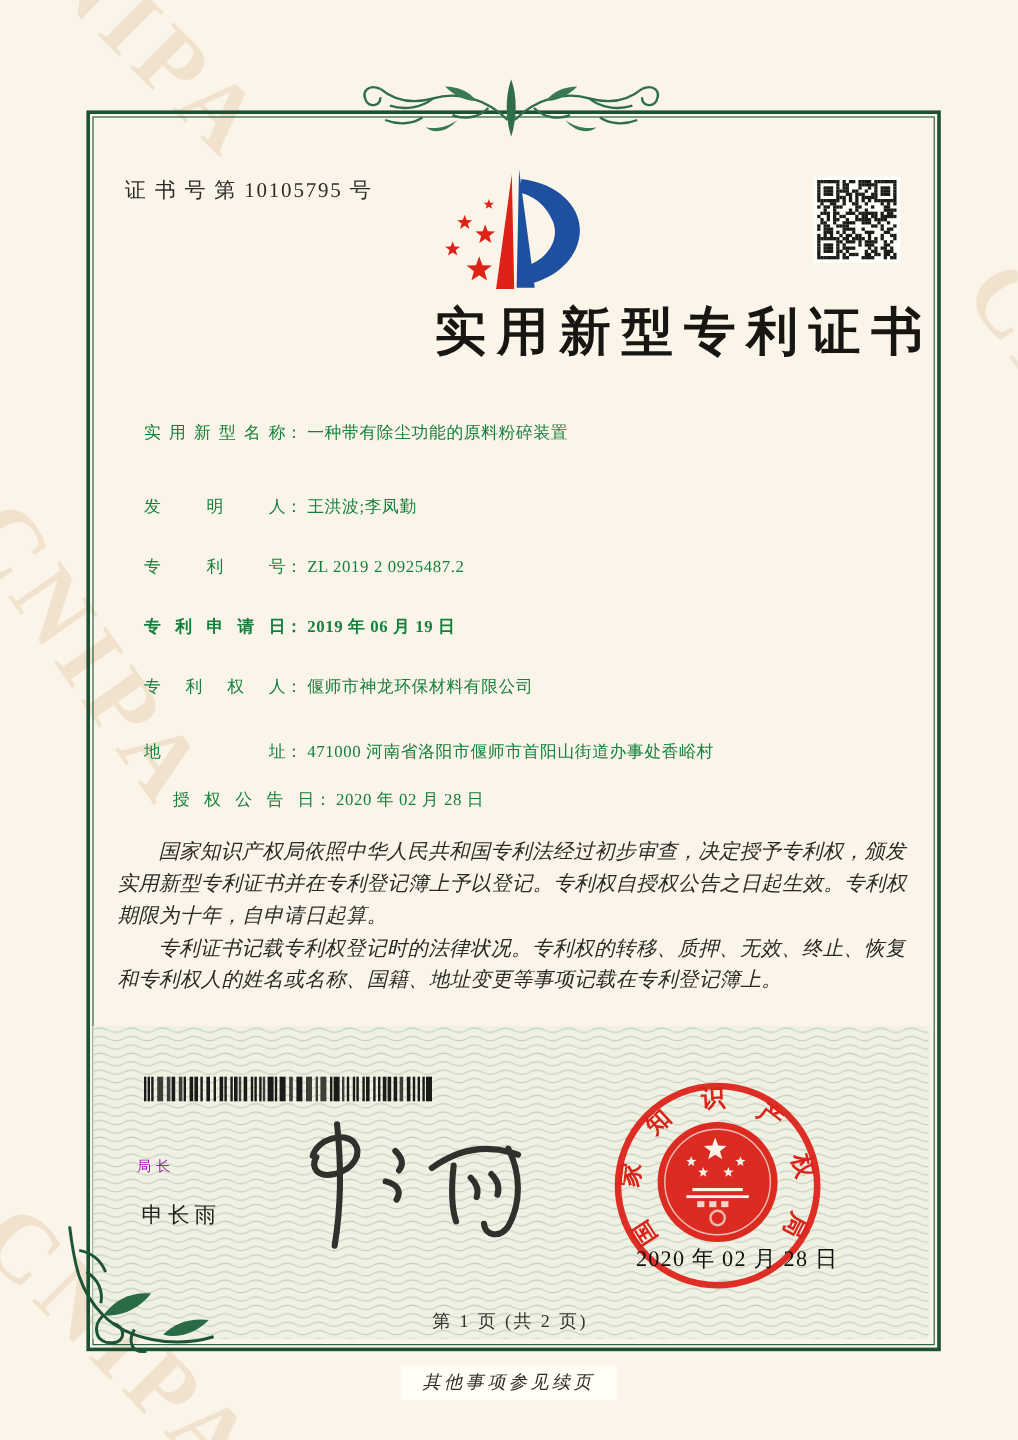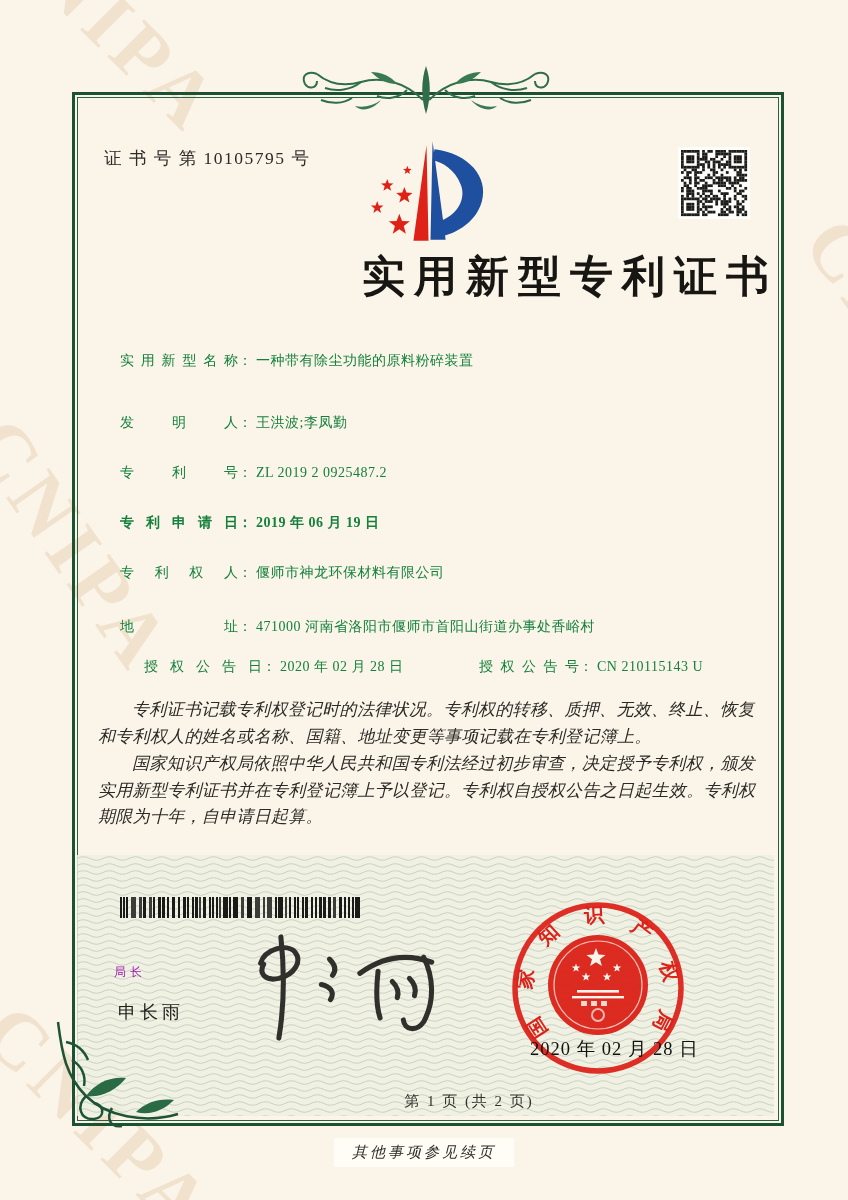--- a/index.html
+++ b/index.html
@@ -34,21 +34,21 @@
             line-height:26.5px;letter-spacing:.3px;color:#2b2a26;font-style:italic;}
   .bodytext p{margin:0 0 1px 0;text-indent:2em;}
   
   .barcode{position:absolute;left:120px;top:897px;width:244px;height:21px;}
   .sig-title{position:absolute;left:114px;top:964px;font-size:12px;letter-spacing:4px;color:#a21caf;}
   .sig-name{position:absolute;left:118px;top:1000px;font-size:18px;letter-spacing:4px;color:#21201d;text-align:right;}
   .sig-script{position:absolute;left:208px;top:928px;width:248px;height:118px;}
   .seal{position:absolute;left:493px;top:878px;width:212px;height:212px;}
   .seal-date{position:absolute;left:530px;top:1036px;font-size:18.5px;letter-spacing:1px;color:#12110f;}
   .page-num{position:absolute;left:72px;top:1092px;width:706px;text-align:center;
-            font-size:15px;letter-spacing:2px;color:#33322e;padding-left:44px;}
+            font-size:15px;letter-spacing:2px;color:#33322e;}
   .cont-note{position:absolute;left:0;top:1138px;width:848px;text-align:center;font-size:15px;color:#2e2d29;}
   .cont-note span{display:inline-block;background:#fffdf5;padding:5px 18px;letter-spacing:3px;font-style:italic;}
   .ornament{position:absolute;pointer-events:none;}
 </style>
 </head>
 <body>
 
 <div class="wm" style="left:-38px;top:-28px;transform:rotate(45deg);">CNIPA</div>
 <div class="wm" style="left:762px;top:300px;transform:rotate(55deg);">CNIPA</div>
 <div class="wm" style="left:-72px;top:500px;transform:rotate(55deg);">CNIPA</div>
@@ -469,28 +469,25 @@
   <span class="flabel">专利申请日</span><span class="fcolon">：</span><span class="fvalue">2019 年 06 月 19 日</span>
 </div>
 <div class="field-row" style="top:564px;">
   <span class="flabel">专利权人</span><span class="fcolon">：</span><span class="fvalue">偃师市神龙环保材料有限公司</span>
 </div>
 <div class="field-row" style="top:618px;">
   <span class="flabel">地址</span><span class="fcolon">：</span><span class="fvalue">471000 河南省洛阳市偃师市首阳山街道办事处香峪村</span>
 </div>
 <div class="field-row" style="top:658px;margin-left:24px;">
   <span class="flabel">授权公告日</span><span class="fcolon">：</span><span class="fvalue">2020 年 02 月 28 日</span>
-  <span class="fgroup2">
-    <span class="flabel">授权公告号</span><span class="fcolon">：</span><span class="fvalue">CN 210115143 U</span>
-  </span>
 </div>
 
 <div class="bodytext">
+  <p>国家知识产权局依照中华人民共和国专利法经过初步审查，决定授予专利权，颁发实用新型专利证书并在专利登记簿上予以登记。专利权自授权公告之日起生效。专利权期限为十年，自申请日起算。</p>
   <p>专利证书记载专利权登记时的法律状况。专利权的转移、质押、无效、终止、恢复和专利权人的姓名或名称、国籍、地址变更等事项记载在专利登记簿上。</p>
-  <p>国家知识产权局依照中华人民共和国专利法经过初步审查，决定授予专利权，颁发实用新型专利证书并在专利登记簿上予以登记。专利权自授权公告之日起生效。专利权期限为十年，自申请日起算。</p>
 </div>
 
 <svg id="barcode-svg" class="barcode" viewBox="0 0 244 21" preserveAspectRatio="none">
     <rect x="0" y="0" width="2" height="21" fill="#1a1a18"></rect>
     <rect x="3" y="0" width="2" height="21" fill="#1a1a18"></rect>
     <rect x="6" y="0" width="2" height="21" fill="#1a1a18"></rect>
     <rect x="11" y="0" width="5" height="21" fill="#3c3c38"></rect>
     <rect x="19" y="0" width="3" height="21" fill="#3c3c38"></rect>
     <rect x="23" y="0" width="3" height="21" fill="#1a1a18"></rect>
     <rect x="29" y="0" width="3" height="21" fill="#3c3c38"></rect>

